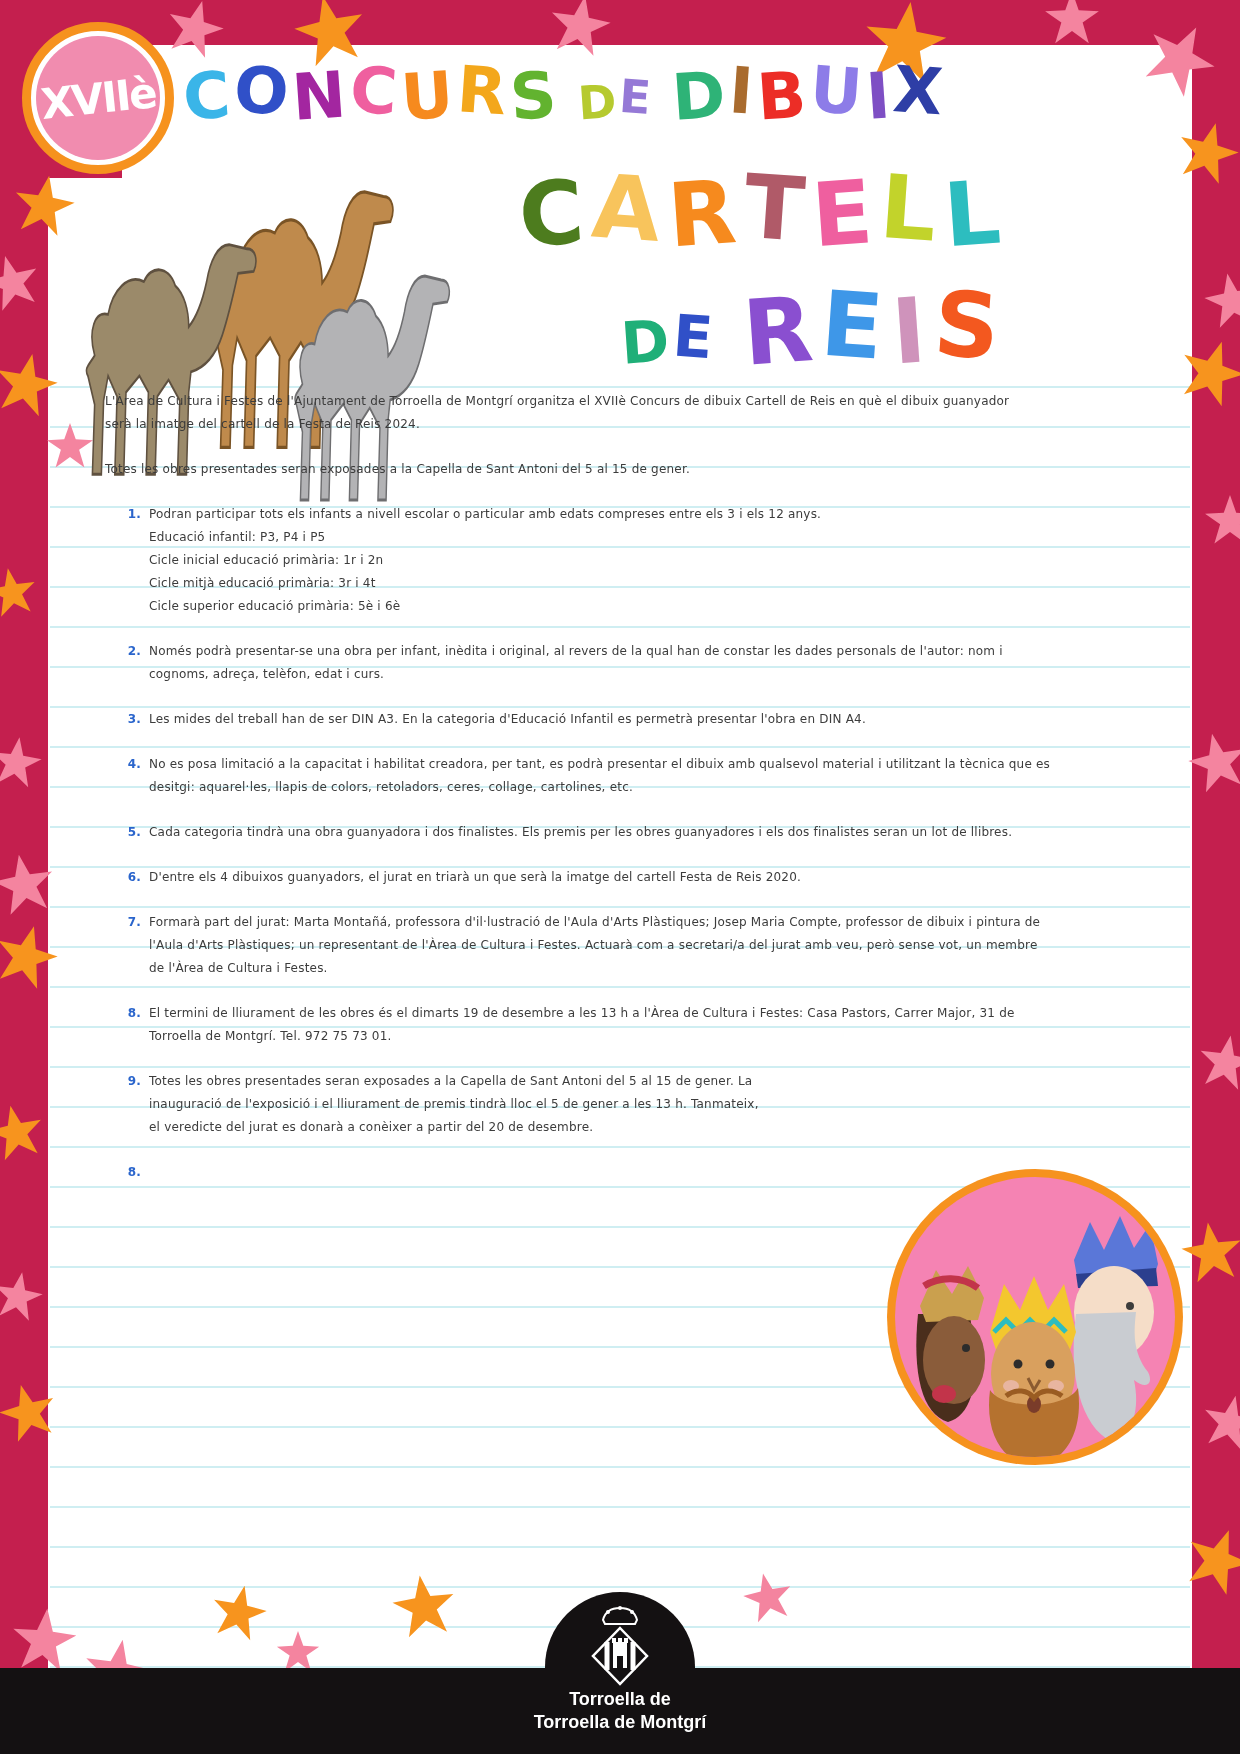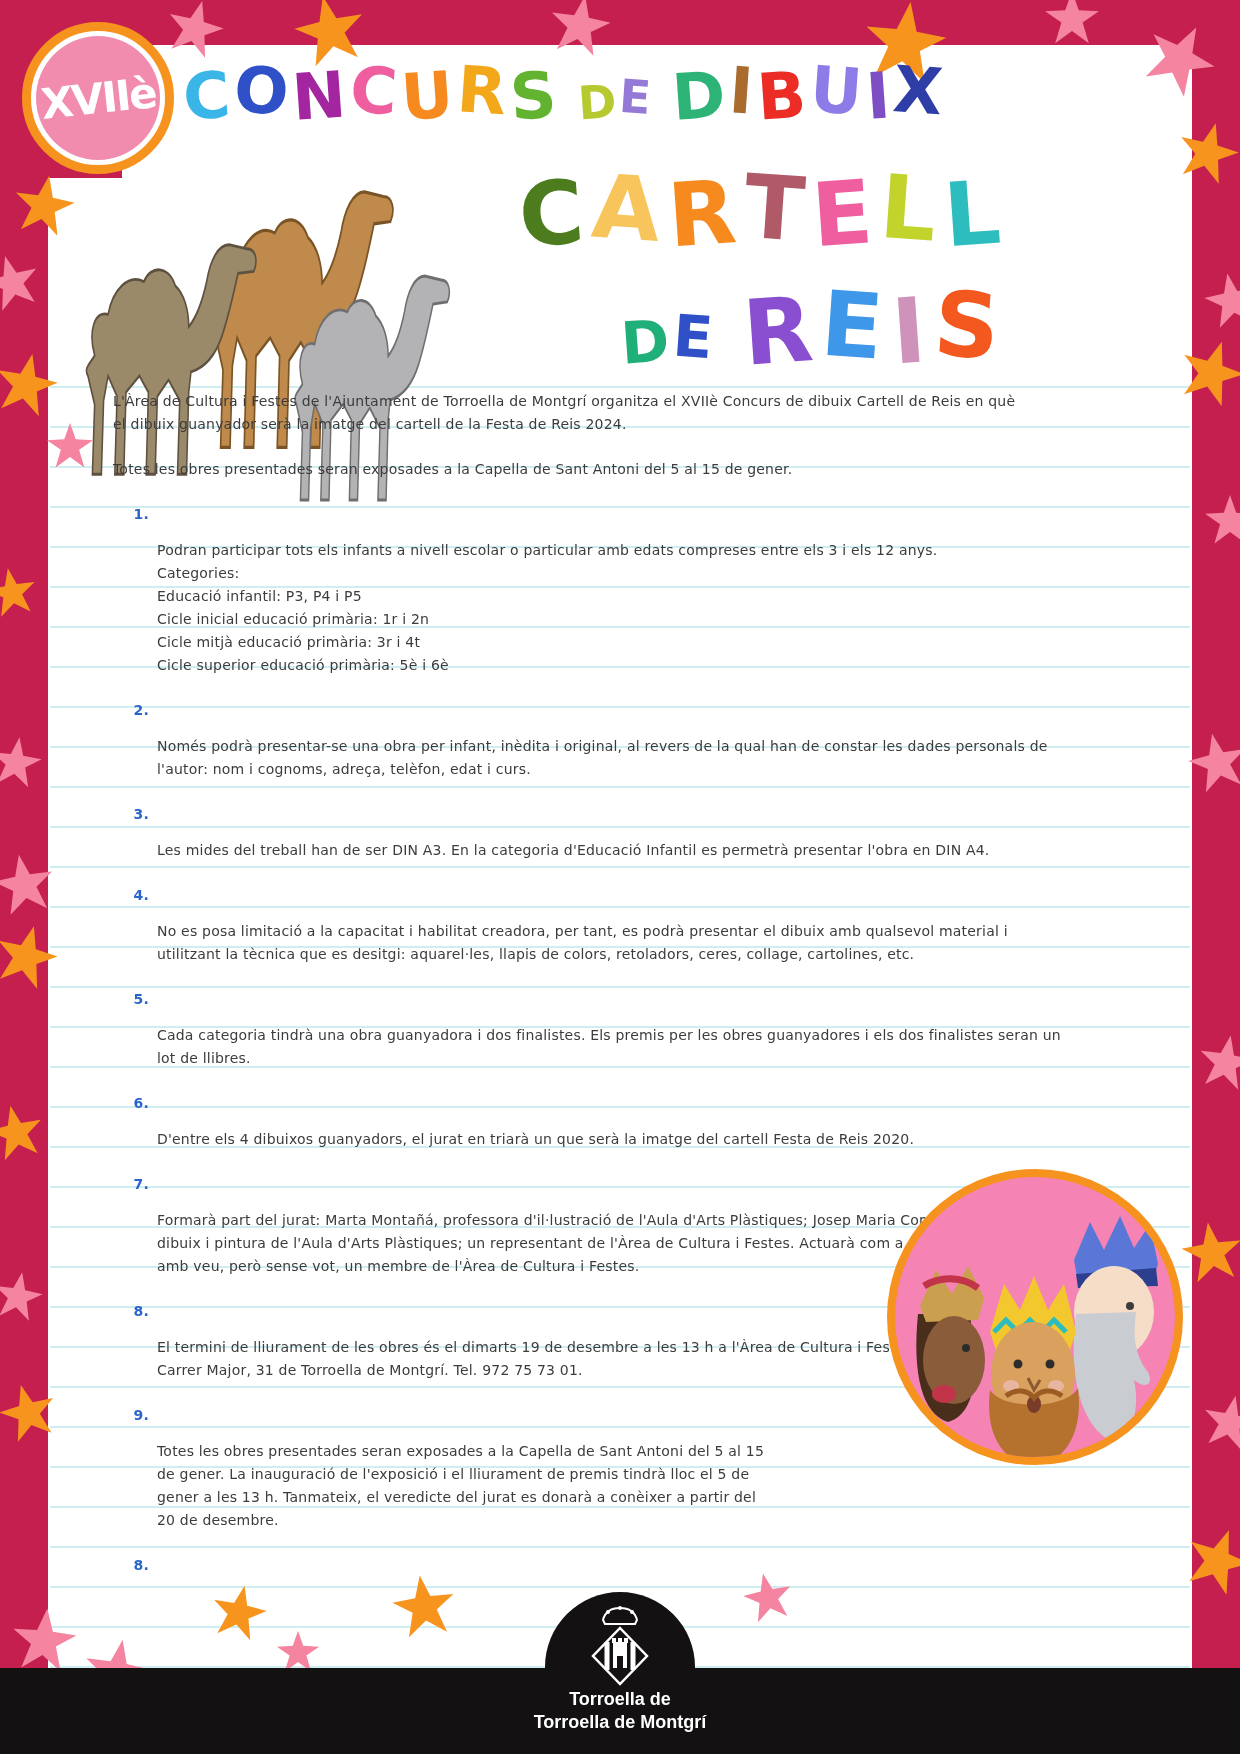--- a/index.html
+++ b/index.html
@@ -40,28 +40,28 @@
   .row1 .small .letter{font-size:46px;letter-spacing:3px;}
   .row1 .small{margin:0 18px;}
   .row2{top:168px;right:232px;}
   .row2 .letter{font-size:88px;letter-spacing:8px;}
   .row3{top:284px;right:232px;}
   .row3 .small .letter{font-size:58px;letter-spacing:4px;}
   .row3 .big .letter{font-size:90px;letter-spacing:9px;}
   .row3 .small{margin-right:26px;}
   
   .bodytext{
-    position:absolute;left:113px;top:390px;width:960px;
-    color:#3c3c3c;font-size:14px;line-height:23px;letter-spacing:.2px;
+    position:absolute;left:105px;top:390px;width:960px;
+    color:#3c3c3c;font-size:12px;line-height:23px;letter-spacing:.2px;
   }
   .para{margin:0 0 22px 0;max-width:905px;}
   .bases{color:#2a65cc;font-weight:700;margin:4px 0 22px 0;}
   .item{display:grid;grid-template-columns:44px 1fr;margin-bottom:22px;}
   .item-num{color:#2a65cc;font-weight:700;text-align:right;padding-right:8px;}
-  .item-text{max-width:905px;margin-top:36px;}
+  .item-text{max-width:905px;}
   .item-text .xline{white-space:pre-wrap;}
   .w9 .item-text{max-width:620px;}
   .w10 .item-text{max-width:600px;}
   .w11 .item-text{max-width:560px;}
   
   .camels{position:absolute;left:62px;top:158px;}
   .kings{position:absolute;left:878px;top:1164px;}
   
   .blackbar{position:absolute;left:0;bottom:0;width:100%;height:86px;background:#141112;}
   .dome{
@@ -245,21 +245,20 @@
   </div>
 
   <div class="bodytext">
     <p class="para">L'Àrea de Cultura i Festes de l'Ajuntament de Torroella de Montgrí organitza el XVIIè Concurs de dibuix Cartell de Reis en què el dibuix guanyador serà la imatge del cartell de la Festa de Reis 2024.</p>
     <p class="para">Totes les obres presentades seran exposades a la Capella de Sant Antoni del 5 al 15 de gener.</p>
     <div id="items">
         <div class="item w1">
           <span class="item-num">1.</span>
           <div class="item-text">
             <div>Podran participar tots els infants a nivell escolar o particular amb edats compreses entre els 3 i els 12 anys.</div>
-            <div class="xline">Categories:</div>
             <div class="xline">Educació infantil: P3, P4 i P5</div>
             <div class="xline">Cicle inicial educació primària: 1r i 2n</div>
             <div class="xline">Cicle mitjà educació primària: 3r i 4t</div>
             <div class="xline">Cicle superior educació primària: 5è i 6è</div>
           </div>
         </div>
         <div class="item w2">
           <span class="item-num">2.</span>
           <div class="item-text">
             <div>Només podrà presentar-se una obra per infant, inèdita i original, al revers de la qual han de constar les dades personals de l'autor: nom i cognoms, adreça, telèfon, edat i curs.</div>

